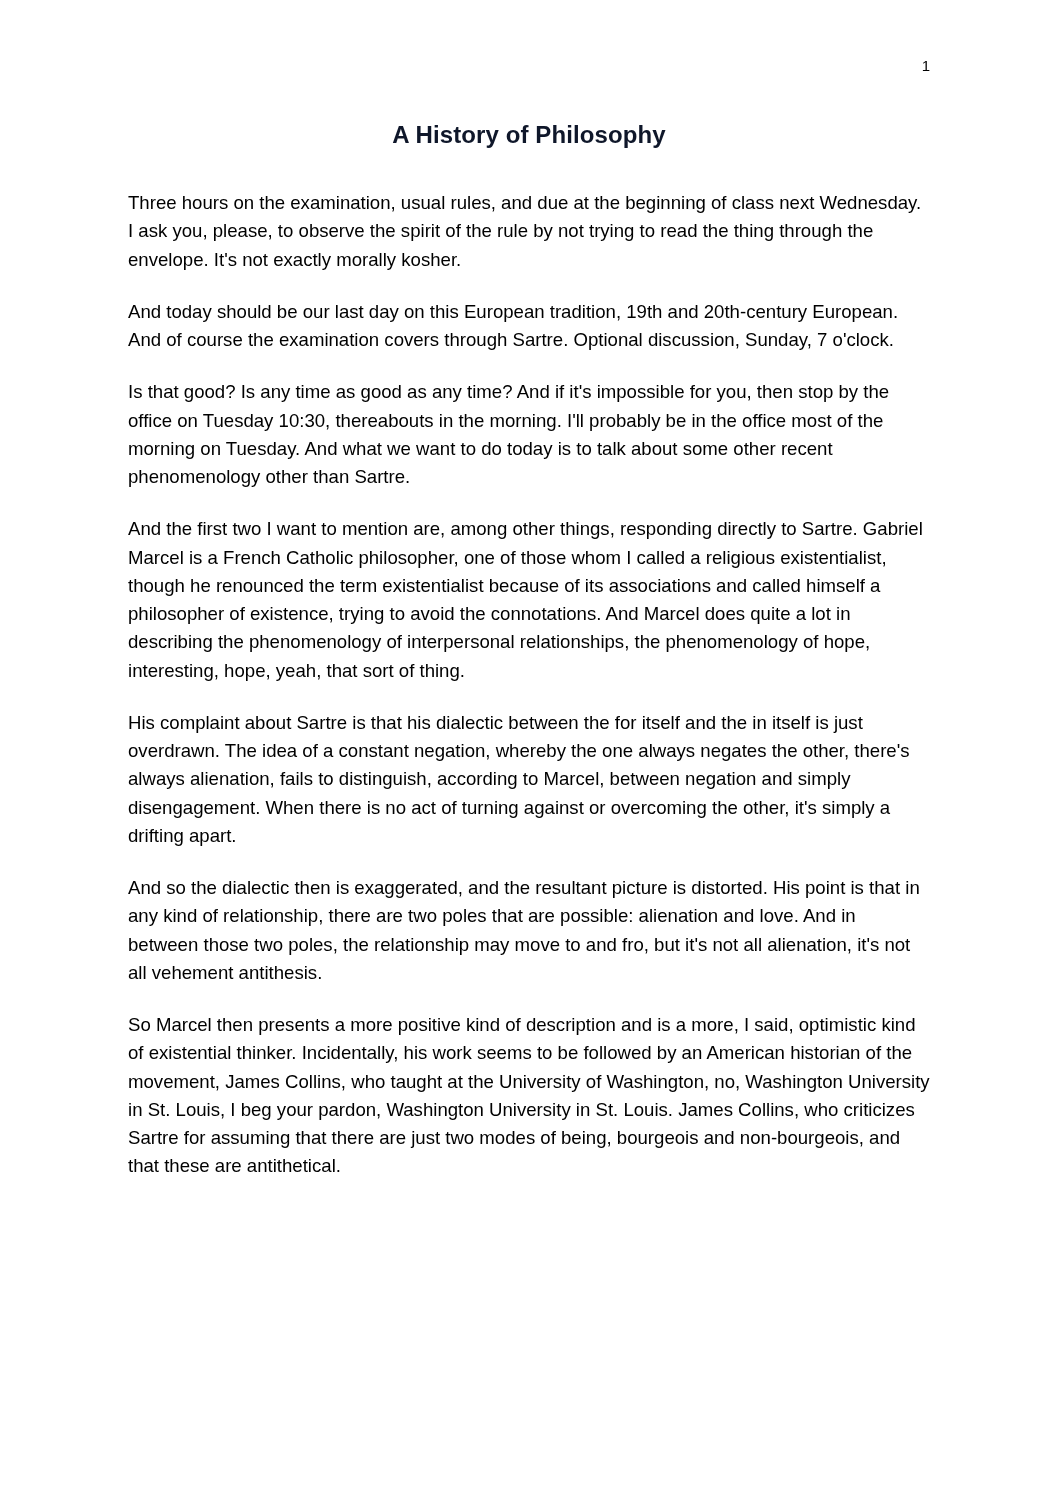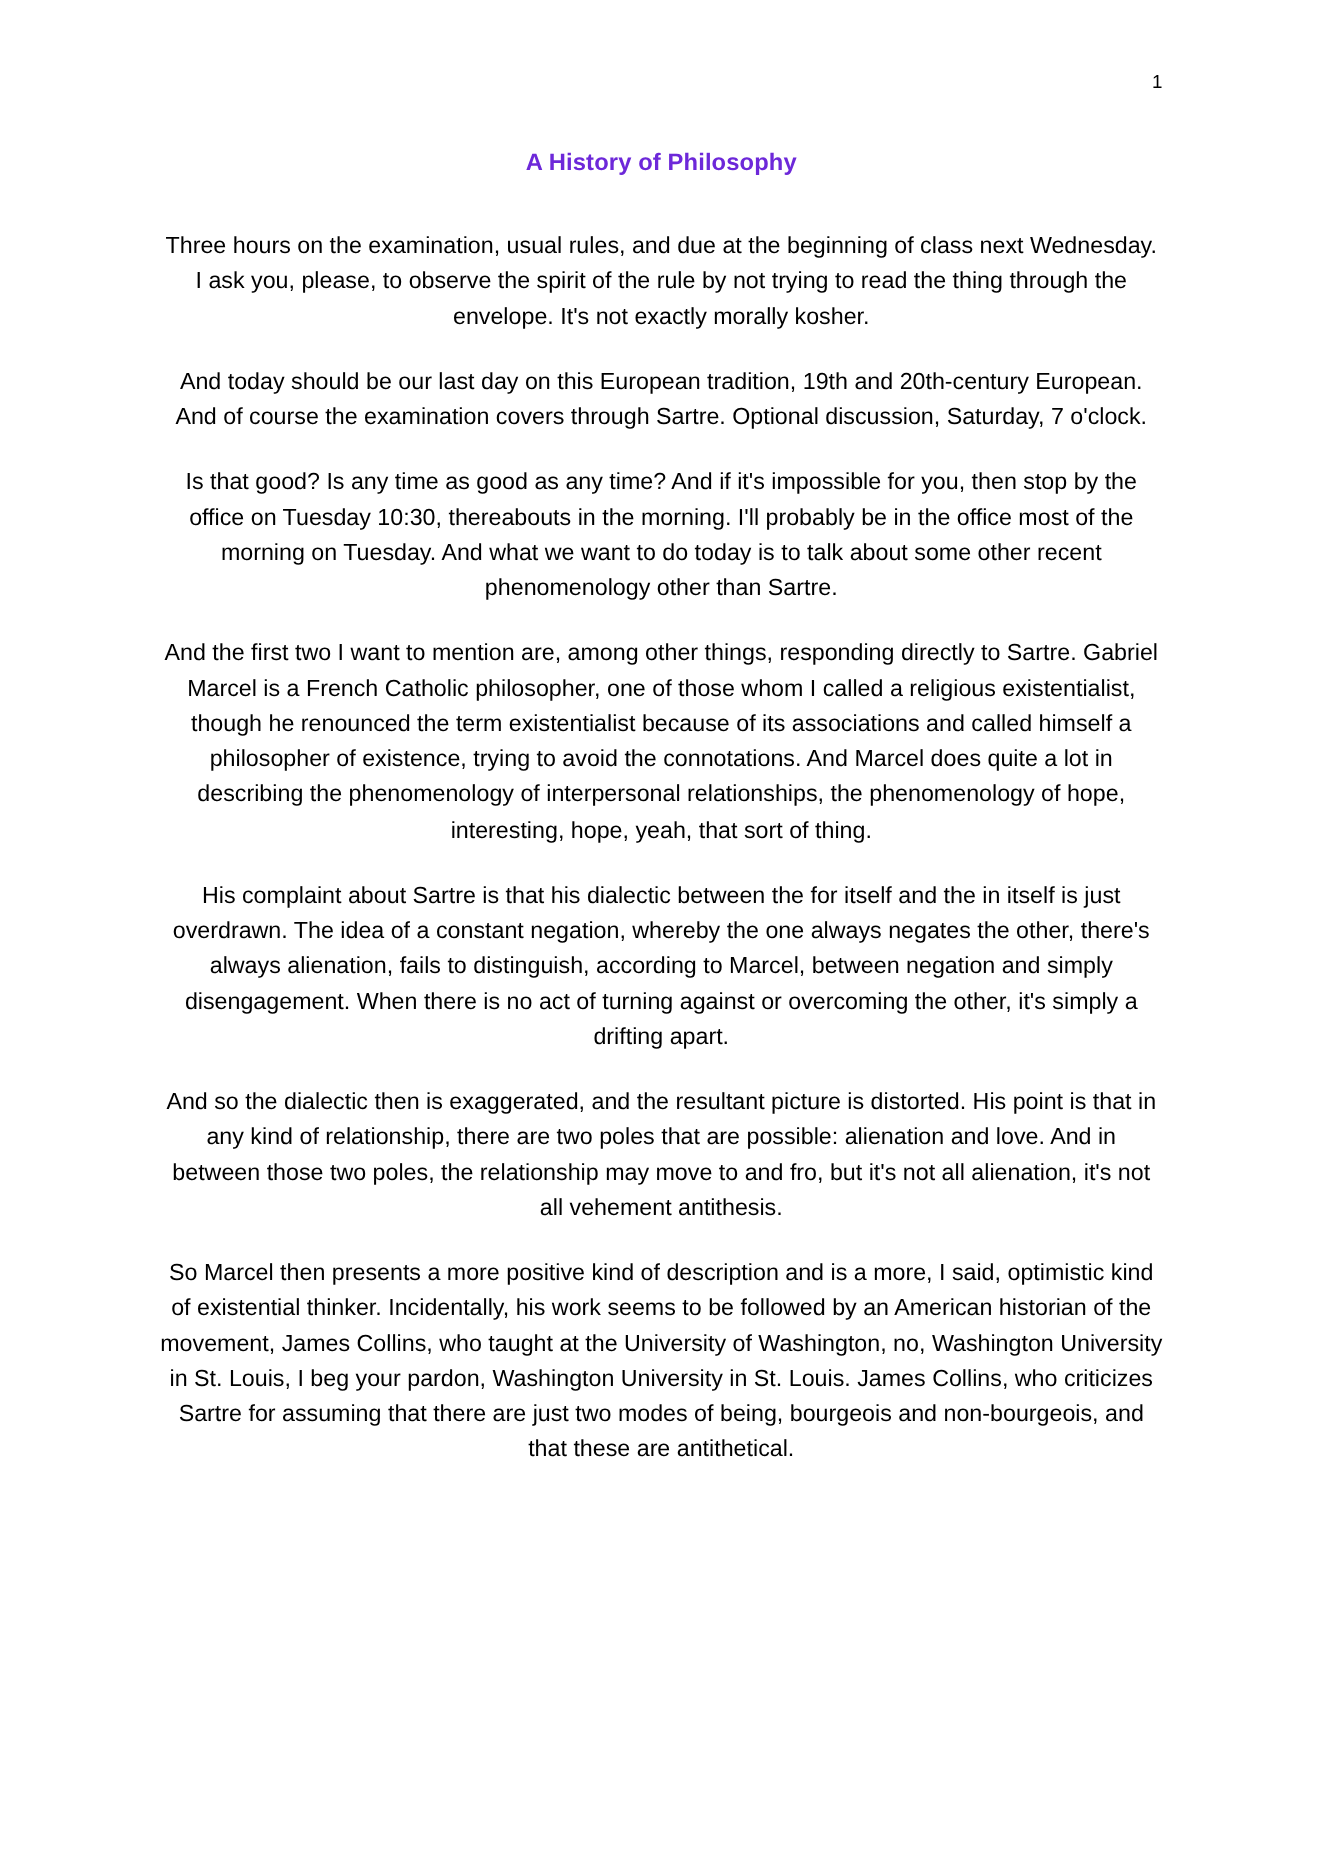--- a/index.html
+++ b/index.html
@@ -27,55 +27,55 @@
     right: 128px;
     font-size: 15px;
     line-height: 1;
     color: #000000;
   }
   .title-block {
     margin-top: 62px;
     text-align: center;
   }
   .title-line {
-    font-size: 19px;
+    font-size: 24px;
     font-weight: bold;
     line-height: 1.38;
     letter-spacing: 0.1px;
-    color: #6d28d9;
+    color: #0f172a;
   }
   .body-block {
     margin-top: 38px;
   }
   .para {
     font-size: 18.6px;
     line-height: 1.52;
     margin: 0 0 24px 0;
-    text-align: center;
+    text-align: left;
     color: #000000;
   }
   .para:last-child {
     margin-bottom: 0;
     margin-top: 16px;
   }
 </style>
 </head>
 <body>
 
 <div class="page">
 
   <div class="page-number">1</div>
 
   <div class="title-block">
     <div class="title-line">A History of Philosophy</div>
   </div>
 
   <div class="body-block">
     <p class="para">Three hours on the examination, usual rules, and due at the beginning of class next Wednesday. I ask you, please, to observe the spirit of the rule by not trying to read the thing through the envelope. It's not exactly morally kosher.</p>
-    <p class="para">And today should be our last day on this European tradition, 19th and 20th-century European. And of course the examination covers through Sartre. Optional discussion, Saturday, 7 o'clock.</p>
+    <p class="para">And today should be our last day on this European tradition, 19th and 20th-century European. And of course the examination covers through Sartre. Optional discussion, Sunday, 7 o'clock.</p>
     <p class="para">Is that good? Is any time as good as any time? And if it's impossible for you, then stop by the office on Tuesday 10:30, thereabouts in the morning. I'll probably be in the office most of the morning on Tuesday. And what we want to do today is to talk about some other recent phenomenology other than Sartre.</p>
     <p class="para">And the first two I want to mention are, among other things, responding directly to Sartre. Gabriel Marcel is a French Catholic philosopher, one of those whom I called a religious existentialist, though he renounced the term existentialist because of its associations and called himself a philosopher of existence, trying to avoid the connotations. And Marcel does quite a lot in describing the phenomenology of interpersonal relationships, the phenomenology of hope, interesting, hope, yeah, that sort of thing.</p>
     <p class="para">His complaint about Sartre is that his dialectic between the for itself and the in itself is just overdrawn. The idea of a constant negation, whereby the one always negates the other, there's always alienation, fails to distinguish, according to Marcel, between negation and simply disengagement. When there is no act of turning against or overcoming the other, it's simply a drifting apart.</p>
     <p class="para">And so the dialectic then is exaggerated, and the resultant picture is distorted. His point is that in any kind of relationship, there are two poles that are possible: alienation and love. And in between those two poles, the relationship may move to and fro, but it's not all alienation, it's not all vehement antithesis.</p>
     <p class="para">So Marcel then presents a more positive kind of description and is a more, I said, optimistic kind of existential thinker. Incidentally, his work seems to be followed by an American historian of the movement, James Collins, who taught at the University of Washington, no, Washington University in St. Louis, I beg your pardon, Washington University in St. Louis. James Collins, who criticizes Sartre for assuming that there are just two modes of being, bourgeois and non-bourgeois, and that these are antithetical.</p>
   </div>
 
 </div>
 
 </body></html>

